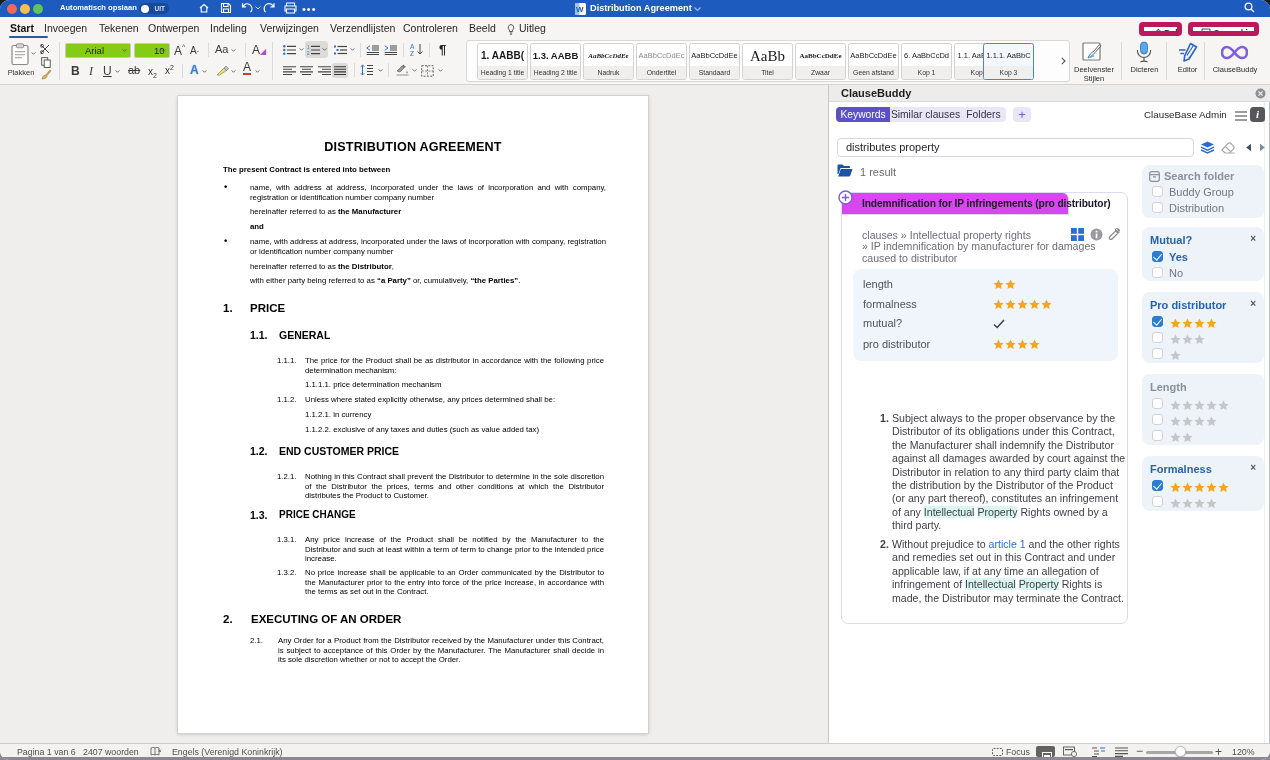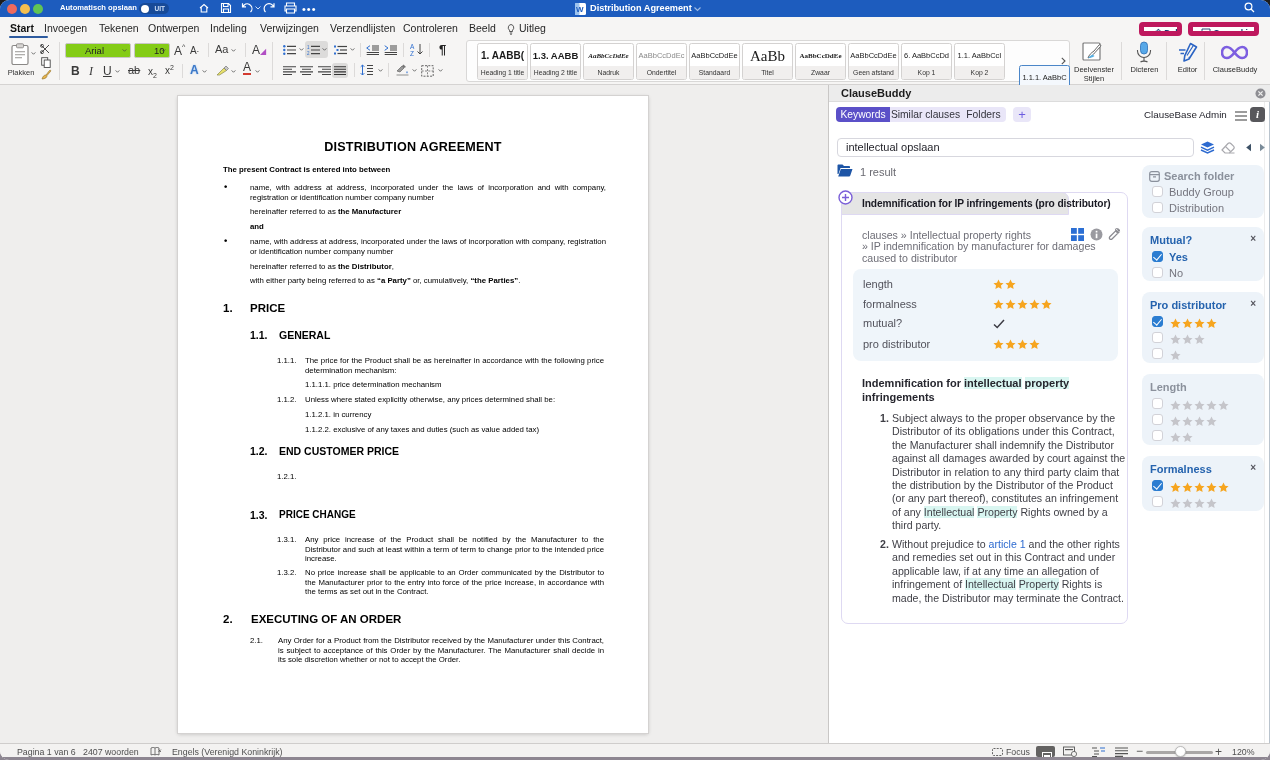--- a/index.html
+++ b/index.html
@@ -40,21 +40,21 @@
 #page { position:absolute; left:178px; top:11px; width:470px; height:637px; background:#fff; outline:1px solid #d4d2d1; box-shadow:0 1px 4px rgba(0,0,0,.22); }
 #page p, #page div { position:absolute; color:#000; }
 .doc { font-size:7.8px; line-height:9.7px; }
 .docj { text-align:justify; }
 
 #panel { position:absolute; left:828px; top:85px; width:442px; height:658px; background:#fff; border-left:1px solid #c9c7c6; }
 #phead { position:absolute; left:0; top:0; width:442px; height:17px; background:#ececec; border-bottom:1px solid #dcdcdc; }
 .ptab { position:absolute; top:22px; height:15px; font-size:10.3px; line-height:15px; text-align:center; white-space:nowrap; }
 #psearch { position:absolute; left:8px; top:53px; width:357px; height:19px; border:1px solid #d7d7de; border-radius:4px; background:#fff; font-size:11px; color:#1f1f26; line-height:17px; padding-left:8px; }
 #card { position:absolute; left:12px; top:107px; width:287px; height:432px; background:#fff; border:1px solid #ded9f2; border-radius:7px; }
-#cardhead { position:absolute; left:-1px; top:-1px; width:228px; height:23px; background:#e5e5e5; border-radius:7px 7px 0 0; border:1px solid #ded9f2; }
+#cardhead { position:absolute; left:-1px; top:-1px; width:228px; height:23px; background:#d946ef; border-radius:7px 7px 0 0; border:1px solid #ded9f2; }
 #ptable { position:absolute; left:11px; top:76px; width:265px; height:92px; background:#eff5fa; border-radius:8px; }
 .prow { position:absolute; left:10px; font-size:11px; color:#52525b; }
 .stars { position:absolute; left:140px; }
 .clause { font-size:10.6px; line-height:13.4px; color:#3f3f46; }
 .hl { background:#d9f6f1; }
 
 .fcard { position:absolute; left:313px; width:122px; background:#edf3f9; border-radius:8px; }
 .ftitle { position:absolute; left:8px; font-size:11px; font-weight:bold; }
 .ftitle.blue { color:#2563ae; }
 .ftitle.gray { color:#8b919c; }
@@ -329,21 +329,21 @@
           <div class="glab">Geen afstand</div>
         </div>
     <div class="gcard" style="left:434px;">
           <div class="sample" style="font-size:7.5px; line-height:24px;">6. AaBbCcDd</div>
           <div class="glab">Kop 1</div>
         </div>
     <div class="gcard" style="left:487px;">
           <div class="sample" style="font-size:7.5px; line-height:24px;">1.1. AaBbCcI</div>
           <div class="glab">Kop 2</div>
         </div>
-    <div class="gcard sel" style="left:552px;margin-top:22px;">
+    <div class="gcard sel" style="left:516px;">
           <div class="sample" style="font-size:7.5px; line-height:24px;">1.1.1. AaBbC</div>
           <div class="glab">Kop 3</div>
         </div>
     <svg class="abs" style="left:594px; top:16px;" width="5" height="8" viewBox="0 0 5 8">
           <path d="M0.8 0.8 L4 4 L0.8 7.2" fill="none" stroke="#555" stroke-width="1.1"></path>
         </svg>
   </div>
 
   <svg class="abs" style="left:1082px; top:4px;" width="23" height="23" viewBox="0 0 23 23">
         <rect x="1" y="1" width="17" height="17" rx="1" fill="#fff" stroke="#7a7a7a" stroke-width="1.2"></rect>
@@ -384,29 +384,30 @@
   <div style="left:46px; top:139px; font-size:9.5px; font-weight:bold;">•</div>
   <div class="doc docj" style="left:72px; top:141px; width:356px;">name, with address at address, incorporated under the laws of incorporation with company, registration or identification number company number</div>
   <div class="doc" style="left:72px; top:166px;">hereinafter referred to as <b>the Distributor</b>,</div>
   <div class="doc" style="left:72px; top:180px;">with either party being referred to as <b>“a Party”</b> or, cumulatively, <b>“the Parties”</b>.</div>
 
   <div style="left:45px; top:206px; font-size:11.5px; font-weight:bold;">1.</div>
   <div style="left:72px; top:206px; font-size:11.5px; font-weight:bold;">PRICE</div>
   <div style="left:72px; top:233px; font-size:10.5px; font-weight:bold;">1.1.</div>
   <div style="left:101px; top:233px; font-size:10.5px; font-weight:bold;">GENERAL</div>
   <div class="doc" style="left:99px; top:260px;">1.1.1.</div>
-  <div class="doc docj" style="left:127px; top:260px; width:299px;">The price for the Product shall be as hereinafter in accordance with the following price determination mechanism:</div>
+  <div class="doc docj" style="left:127px; top:260px; width:299px;">The price for the Product shall be as distributor in accordance with the following price determination mechanism:</div>
   <div class="doc" style="left:127px; top:284px;">1.1.1.1. price determination mechanism</div>
   <div class="doc" style="left:99px; top:299px;">1.1.2.</div>
   <div class="doc docj" style="left:127px; top:299px; width:299px;">Unless where stated explicitly otherwise, any prices determined shall be:</div>
   <div class="doc" style="left:127px; top:314px;">1.1.2.1. in currency</div>
   <div class="doc" style="left:127px; top:329px;">1.1.2.2. exclusive of any taxes and duties (such as value added tax)</div>
   <div style="left:72px; top:349px; font-size:10.5px; font-weight:bold;">1.2.</div>
   <div style="left:101px; top:349px; font-size:10.5px; font-weight:bold;">END CUSTOMER PRICE</div>
   <div class="doc" style="left:99px; top:376px;">1.2.1.</div>
+  <div class="doc docj" style="left:127px; top:376px; width:299px;">Nothing in this Contract shall prevent the Distributor to determine in the sole discretion of the Distributor the prices, terms and other conditions at which the Distributor distributes the Product to Customer.</div>
   <div style="left:72px; top:413px; font-size:10.5px; font-weight:bold;">1.3.</div>
   <div style="left:101px; top:413px; font-size:10px; font-weight:bold;">PRICE CHANGE</div>
   <div class="doc" style="left:99px; top:439px;">1.3.1.</div>
   <div class="doc docj" style="left:127px; top:439px; width:299px;">Any price increase of the Product shall be notified by the Manufacturer to the Distributor and such at least within a term of term to change prior to the intended price increase.</div>
   <div class="doc" style="left:99px; top:472px;">1.3.2.</div>
   <div class="doc docj" style="left:127px; top:472px; width:299px;">No price increase shall be applicable to an Order communicated by the Distributor to the Manufacturer prior to the entry into force of the price increase, in accordance with the terms as set out in the Contract.</div>
   <div style="left:45px; top:517px; font-size:11.5px; font-weight:bold;">2.</div>
   <div style="left:73px; top:517px; font-size:11.5px; font-weight:bold;">EXECUTING OF AN ORDER</div>
   <div class="doc" style="left:72px; top:540px;">2.1.</div>
   <div class="doc docj" style="left:100px; top:540px; width:326px;">Any Order for a Product from the Distributor received by the Manufacturer under this Contract, is subject to acceptance of this Order by the Manufacturer. The Manufacturer shall decide in its sole discretion whether or not to accept the Order.</div>
@@ -425,21 +426,21 @@
   </div>
   <div class="ptab" style="left:7px; width:54px; background:#5b50c8; color:#fff; border-radius:4px 0 0 4px;">Keywords</div>
   <div class="ptab" style="left:61px; width:71px; background:#e9e6f8; color:#33333c;">Similar clauses</div>
   <div class="ptab" style="left:132px; width:45px; background:#e9e6f8; color:#33333c; border-radius:0 4px 4px 0;">Folders</div>
   <div class="ptab" style="left:184px; width:18px; background:#e9e6f8; color:#6c5ce0; border-radius:4px; font-size:13px;">+</div>
   <span class="abs" style="left:315px; top:24px; font-size:9.8px; color:#26262e;">ClauseBase Admin</span>
   <svg class="abs" style="left:406px; top:26px;" width="12" height="10" viewBox="0 0 12 10">
         <path d="M0 1 H12 M0 5 H12 M0 9 H12" stroke="#3a3a3a" stroke-width="1.2"></path>
       </svg>
   <div class="abs" style="left:421px; top:22px; width:15px; height:15px; background:#57575b; border-radius:3.5px; color:#fff; font-family:'Liberation Serif',serif; font-style:italic; font-weight:bold; font-size:11px; text-align:center; line-height:15px;">i</div>
-  <div id="psearch">intellectual opslaan</div>
+  <div id="psearch">distributes property</div>
   <svg class="abs" style="left:371px; top:56px;" width="15" height="13" viewBox="0 0 15 13">
         <path d="M7.5 0.5 L14 3.5 L7.5 6.5 L1 3.5 Z" fill="#2e6bd0"></path>
         <path d="M1 6.2 L7.5 9.2 L14 6.2" fill="none" stroke="#2e6bd0" stroke-width="1.4"></path>
         <path d="M1 9 L7.5 12 L14 9" fill="none" stroke="#2e6bd0" stroke-width="1.4"></path>
       </svg>
   <svg class="abs" style="left:392px; top:57px;" width="14" height="12" viewBox="0 0 14 12">
         <path d="M1 8 L7 1.5 C7.8 0.7 9 0.7 9.8 1.5 L12.5 4.2 C13.3 5 13.3 6.2 12.5 7 L8.5 11 H4 Z" fill="none" stroke="#a9a9ae" stroke-width="1.2"></path>
         <path d="M4.5 4.5 L9.5 9.5" stroke="#a9a9ae" stroke-width="1.1"></path>
         <path d="M8.5 11 H13.5" stroke="#a9a9ae" stroke-width="1.2"></path>
       </svg>
@@ -504,21 +505,20 @@
           <span class="stars" style="top:67px;"><svg width="11" height="11" viewBox="0 0 12 12" style="margin-right:1px;">
               <path d="M6 0.6 L7.7 4 L11.5 4.5 L8.7 7.1 L9.4 10.9 L6 9 L2.6 10.9 L3.3 7.1 L0.5 4.5 L4.3 4 Z" fill="#f6a51f"></path>
             </svg><svg width="11" height="11" viewBox="0 0 12 12" style="margin-right:1px;">
               <path d="M6 0.6 L7.7 4 L11.5 4.5 L8.7 7.1 L9.4 10.9 L6 9 L2.6 10.9 L3.3 7.1 L0.5 4.5 L4.3 4 Z" fill="#f6a51f"></path>
             </svg><svg width="11" height="11" viewBox="0 0 12 12" style="margin-right:1px;">
               <path d="M6 0.6 L7.7 4 L11.5 4.5 L8.7 7.1 L9.4 10.9 L6 9 L2.6 10.9 L3.3 7.1 L0.5 4.5 L4.3 4 Z" fill="#f6a51f"></path>
             </svg><svg width="11" height="11" viewBox="0 0 12 12" style="margin-right:1px;">
               <path d="M6 0.6 L7.7 4 L11.5 4.5 L8.7 7.1 L9.4 10.9 L6 9 L2.6 10.9 L3.3 7.1 L0.5 4.5 L4.3 4 Z" fill="#f6a51f"></path>
             </svg></span>
     </div>
-    <div class="abs" style="left:20px; top:183px; width:250px; font-size:11px; font-weight:bold; color:#26262e; line-height:14px;">Indemnification for <span class="hl">intellectual</span> <span class="hl">property</span> infringements</div>
     <div class="clause abs" style="left:38px; top:219px;"><b>1.</b></div>
     <div class="clause abs" style="left:50px; top:219px; width:236px;">Subject always to the proper observance by the Distributor of its obligations under this Contract, the Manufacturer shall indemnify the Distributor against all damages awarded by court against the Distributor in relation to any third party claim that the distribution by the Distributor of the Product (or any part thereof), constitutes an infringement of any <span class="hl">Intellectual</span> <span class="hl">Property</span> Rights owned by a third party.</div>
     <div class="clause abs" style="left:38px; top:345px;"><b>2.</b></div>
     <div class="clause abs" style="left:50px; top:345px; width:236px;">Without prejudice to <span style="color:#2e6bd0;">article 1</span> and the other rights and remedies set out in this Contract and under applicable law, if at any time an allegation of infringement of <span class="hl">Intellectual</span> <span class="hl">Property</span> Rights is made, the Distributor may terminate the Contract.</div>
   </div>
 
   <div class="fcard" style="top:80px; height:53px;">
     <svg class="abs" style="left:7px; top:6px;" width="11" height="11" viewBox="0 0 11 11">
           <rect x="0.7" y="0.7" width="9.6" height="9.6" rx="2" fill="none" stroke="#8b919c" stroke-width="1.2"></rect>
           <path d="M0.7 3.6 H10.3 M4 5.8 H7" stroke="#8b919c" stroke-width="1.2"></path>

